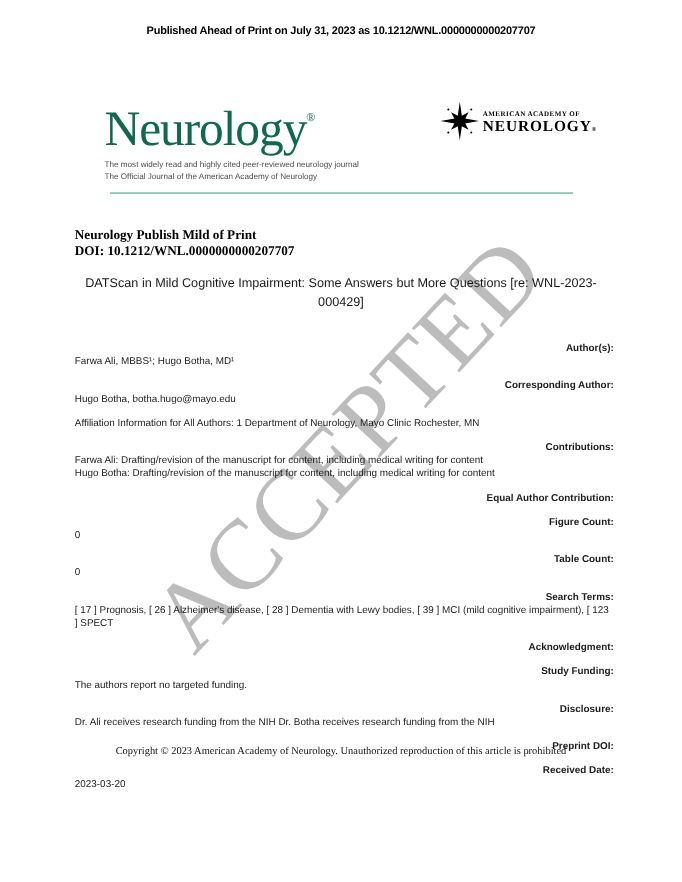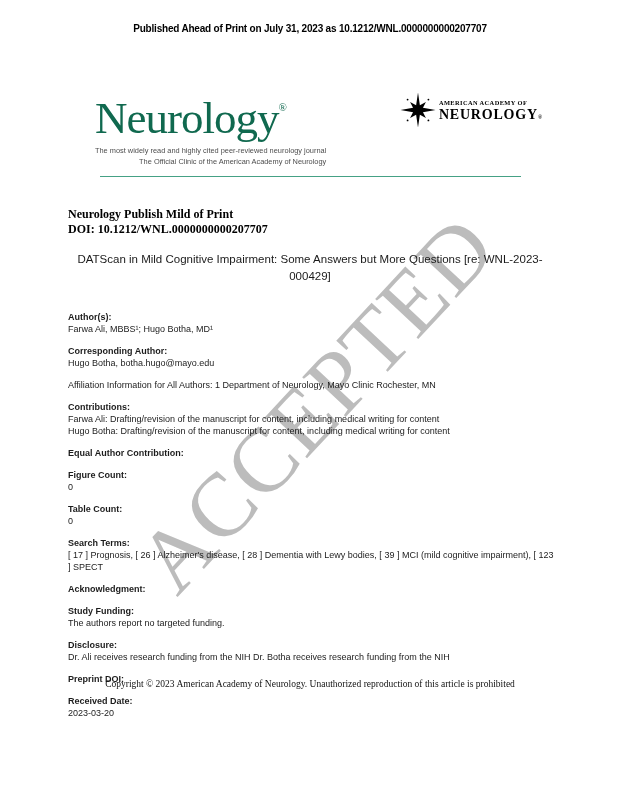--- a/index.html
+++ b/index.html
@@ -58,21 +58,20 @@
   .brand-name .reg {
     font-size: 11px;
     vertical-align: 22px;
     letter-spacing: 0;
   }
   .taglines { margin-top: 5px; }
   .tagline {
     font-size: 7.4px;
     line-height: 10.5px;
     color: #4d4d4d;
-    text-align: right;
   }
   .aan {
     display: flex;
     align-items: center;
     margin-top: 6px;
   }
   .aan-text { margin-left: 1px; color: #000; font-family: "Liberation Serif", serif; }
   .aan-line1 {
     font-size: 6.4px;
     letter-spacing: 0.4px;
@@ -112,21 +111,21 @@
     color: #1a1a1a;
   }
 
   .fields { margin: 27px 62px 0 68px; }
   .field { margin-bottom: 10px; }
   .field p {
     font-size: 9px;
     line-height: 12px;
     color: #1c1c1c;
   }
-  .label { font-weight: bold; }
+  .label { font-weight: bold; text-align: right; }
   .inline-label { font-weight: normal; }
 
   .footer {
     position: absolute;
     left: 0;
     right: 0;
     bottom: 30px;
     text-align: center;
     font-family: "Liberation Serif", serif;
     font-size: 9.5px;
@@ -143,21 +142,21 @@
 
   <div class="content">
 
     <div class="top-banner">Published Ahead of Print on July 31, 2023 as 10.1212/WNL.0000000000207707</div>
 
     <div class="masthead">
       <div class="brand">
         <div class="brand-name"><span>Neurology</span><span class="reg">®</span></div>
         <div class="taglines">
           <div class="tagline">The most widely read and highly cited peer-reviewed neurology journal</div>
-          <div class="tagline">The Official Clinic of the American Academy of Neurology</div>
+          <div class="tagline">The Official Journal of the American Academy of Neurology</div>
         </div>
       </div>
       <div class="aan">
         <span>
           <svg width="40" height="40" viewBox="0 0 48 48" aria-hidden="true">
             <g fill="#000000">
               <polygon points="24,3 26.6,20.6 45,24 26.6,27.4 24,45 21.4,27.4 3,24 21.4,20.6"></polygon>
               <polygon points="33.5,14.5 28.6,24 33.5,33.5 24,28.6 14.5,33.5 19.4,24 14.5,14.5 24,19.4"></polygon>
               <circle cx="36.5" cy="11.5" r="1.1"></circle>
               <circle cx="11.5" cy="36.5" r="1.1"></circle>

